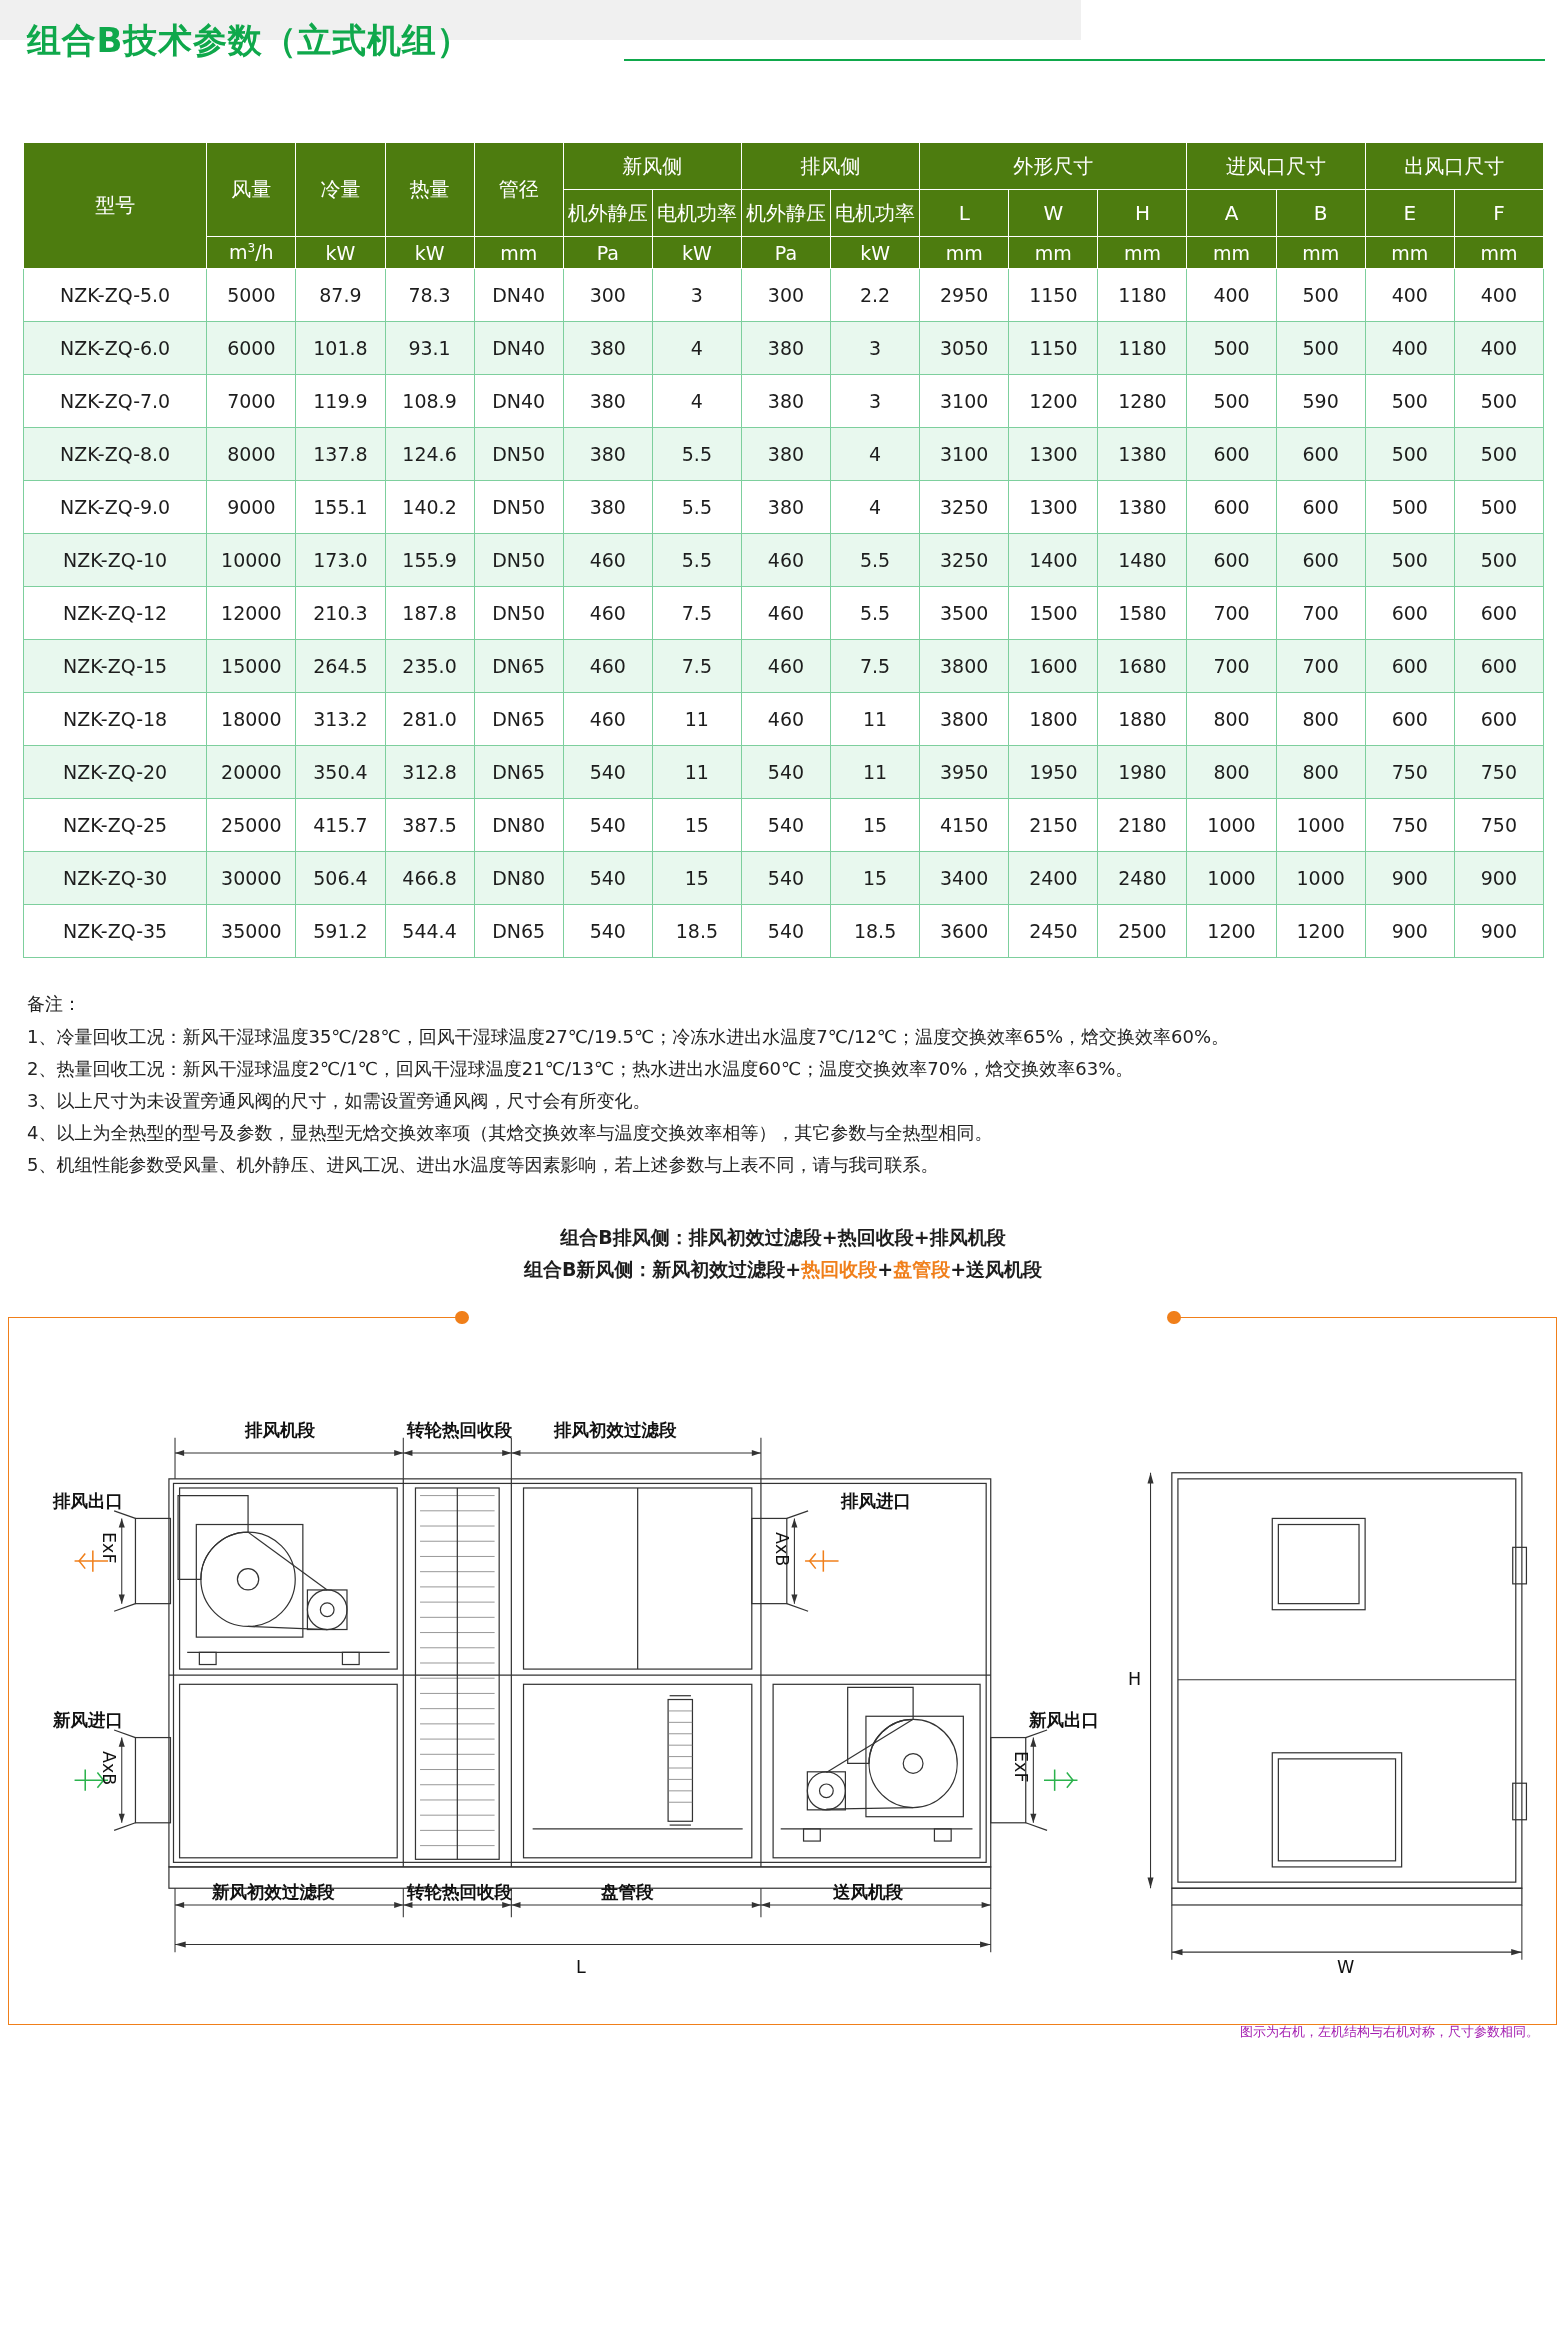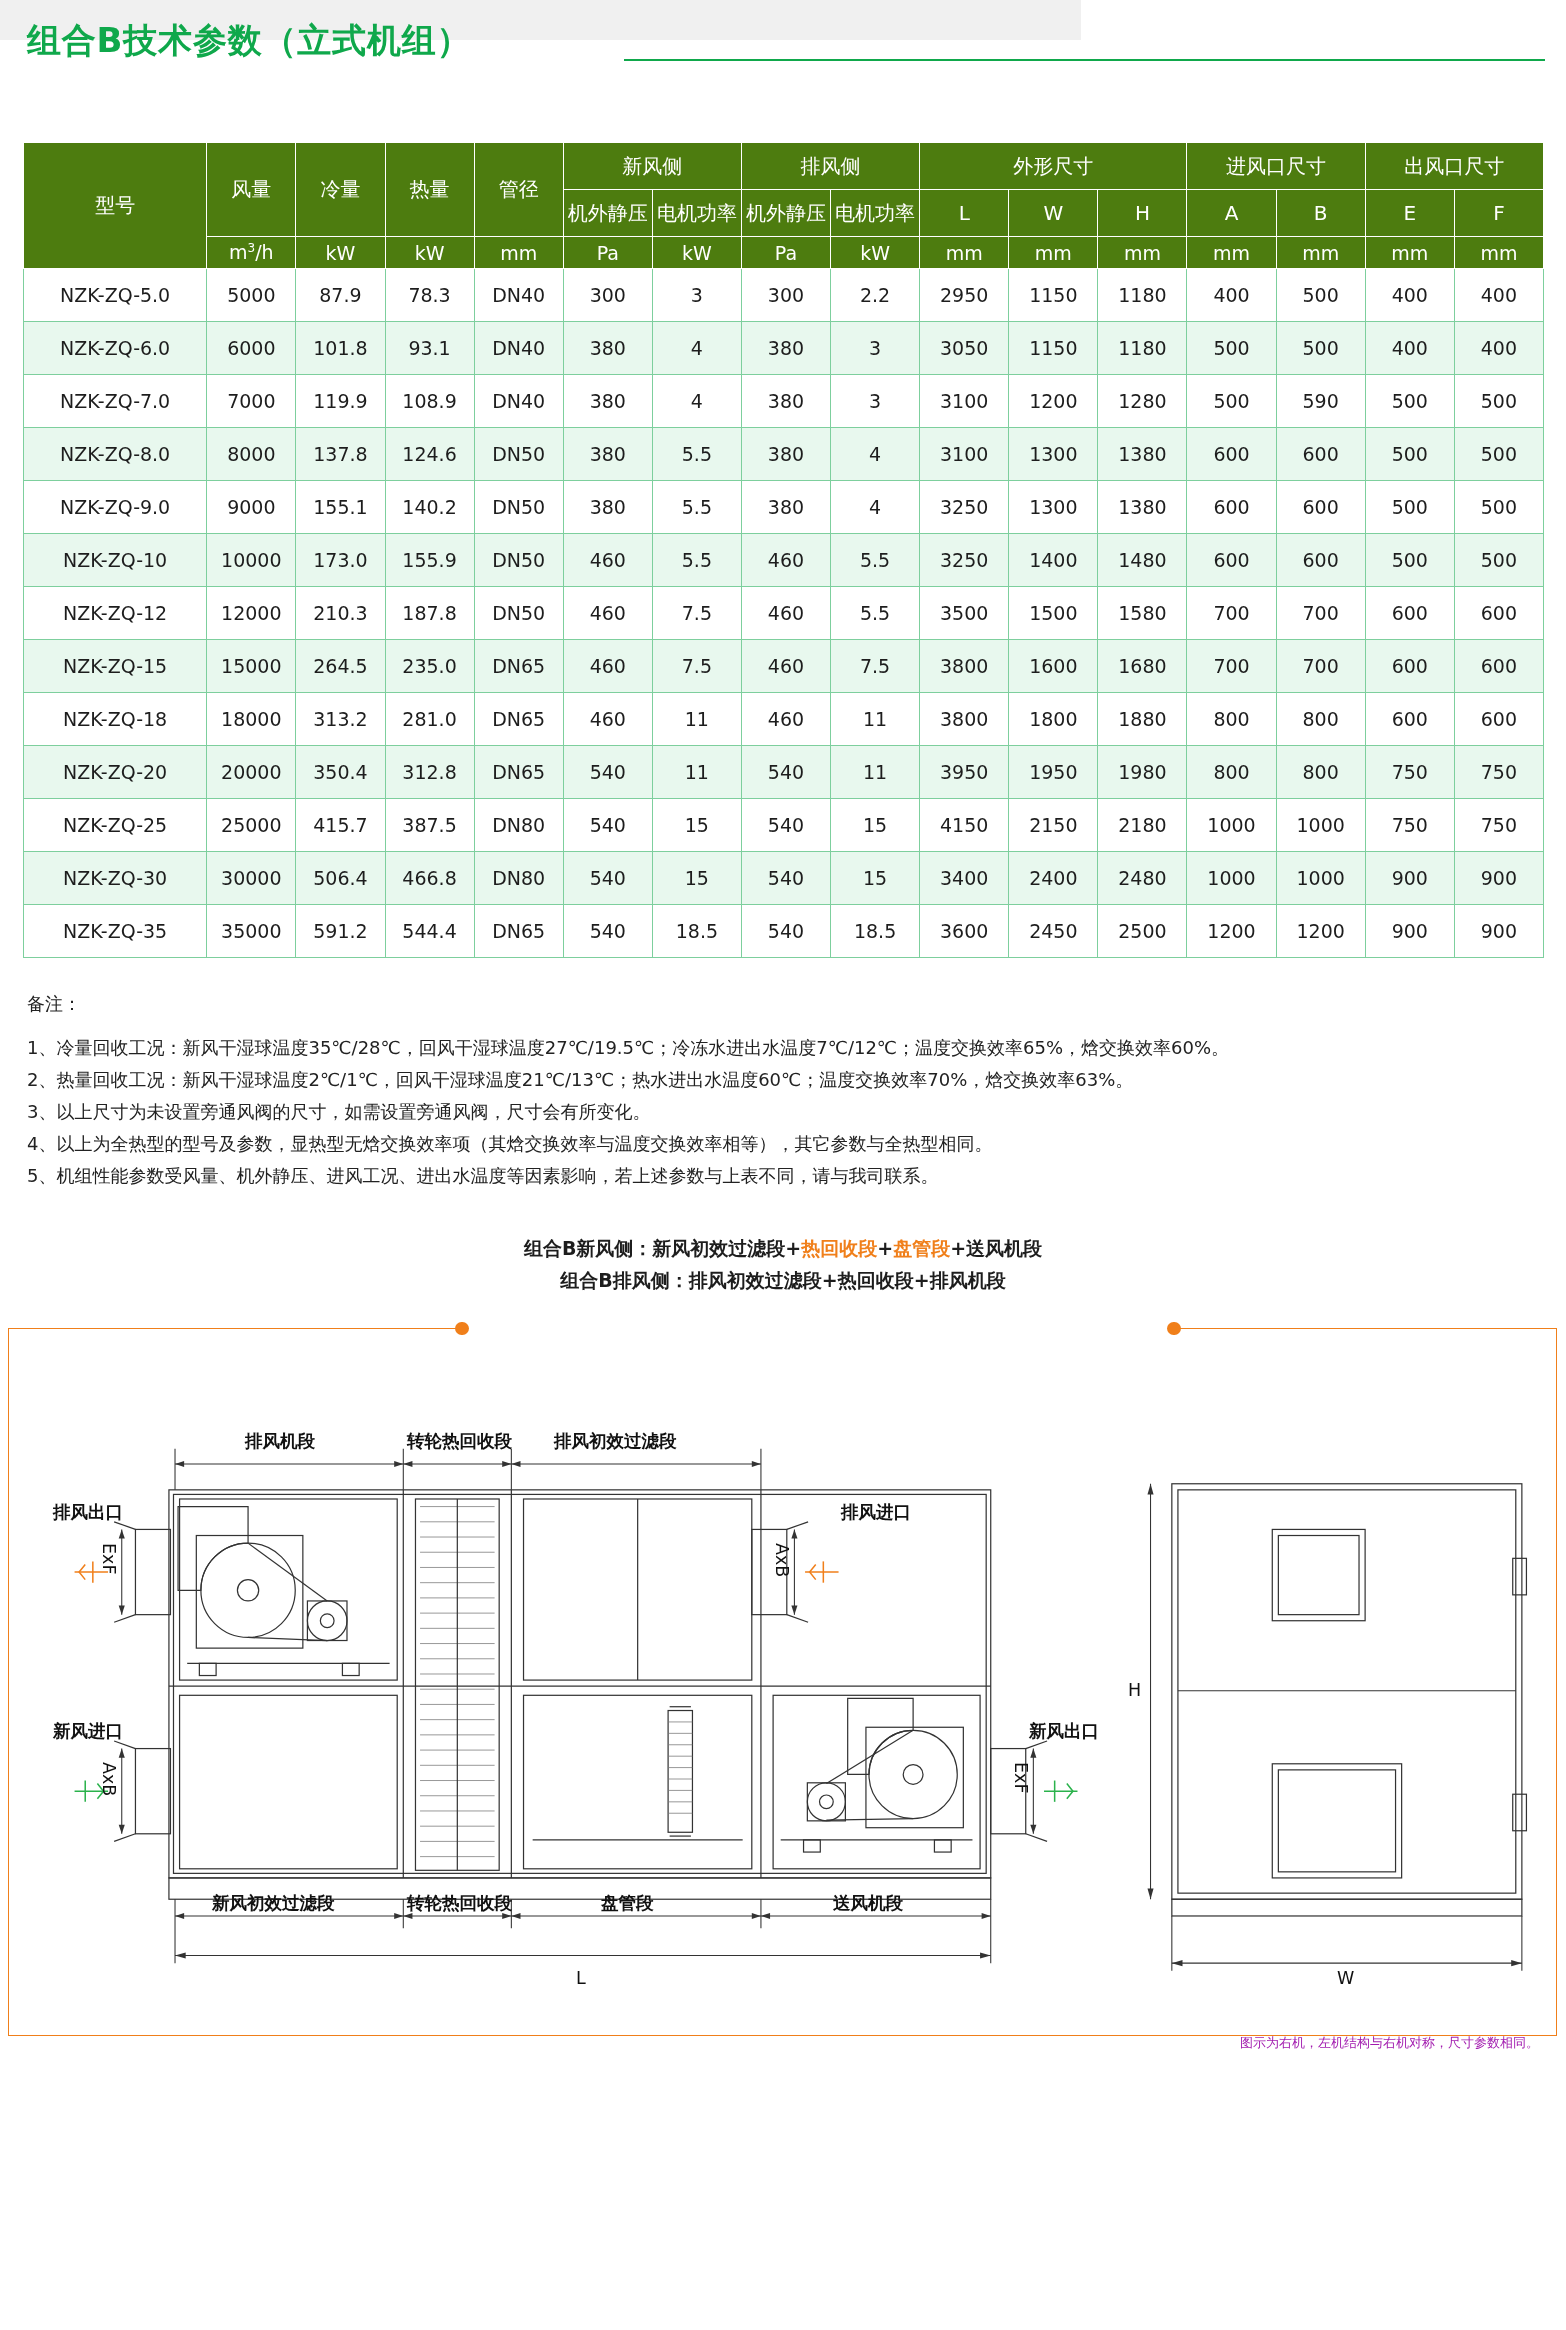--- a/index.html
+++ b/index.html
@@ -83,21 +83,21 @@
   tbody tr td:first-child { font-size: 19px; }
   .unit-sup { font-size: 12px; vertical-align: super; }
 
   
   .notes {
     margin: 30px 27px 0 27px;
     font-size: 18px;
     line-height: 32px;
     color: #222222;
   }
-  .notes .note-title { margin-bottom: 12px; }
+  .notes .note-title { margin-bottom: 1px; }
 
   
   .diagram-caption {
     margin-top: 40px;
     text-align: center;
     font-size: 19px;
     line-height: 32px;
     color: #1d1d1d;
     font-weight: bold;
   }
@@ -479,24 +479,24 @@
 <div class="notes">
   <div class="note-title">备注：</div>
   <div>1、冷量回收工况：新风干湿球温度35℃/28℃，回风干湿球温度27℃/19.5℃；冷冻水进出水温度7℃/12℃；温度交换效率65%，焓交换效率60%。</div>
   <div>2、热量回收工况：新风干湿球温度2℃/1℃，回风干湿球温度21℃/13℃；热水进出水温度60℃；温度交换效率70%，焓交换效率63%。</div>
   <div>3、以上尺寸为未设置旁通风阀的尺寸，如需设置旁通风阀，尺寸会有所变化。</div>
   <div>4、以上为全热型的型号及参数，显热型无焓交换效率项（其焓交换效率与温度交换效率相等），其它参数与全热型相同。</div>
   <div>5、机组性能参数受风量、机外静压、进风工况、进出水温度等因素影响，若上述参数与上表不同，请与我司联系。</div>
 </div>
 
 <div class="diagram-caption">
+  <div>组合B排风侧：排风初效过滤段+热回收段+排风机段</div>
   <div>
     <span>组合B新风侧：新风初效过滤段+</span><span class="hl">热回收段</span><span>+</span><span class="hl">盘管段</span><span>+送风机段</span>
   </div>
-  <div>组合B排风侧：排风初效过滤段+热回收段+排风机段</div>
 </div>
 
 <div class="diagram-area">
   <div class="dframe"></div>
   <div class="caption-gap"></div>
   <div class="dot-left"></div>
   <div class="dot-right"></div>
 
   <svg class="dsvg" width="1566" height="769" viewBox="0 0 2058 1010">
     <g fill="none" stroke="#333" stroke-width="1.6">

